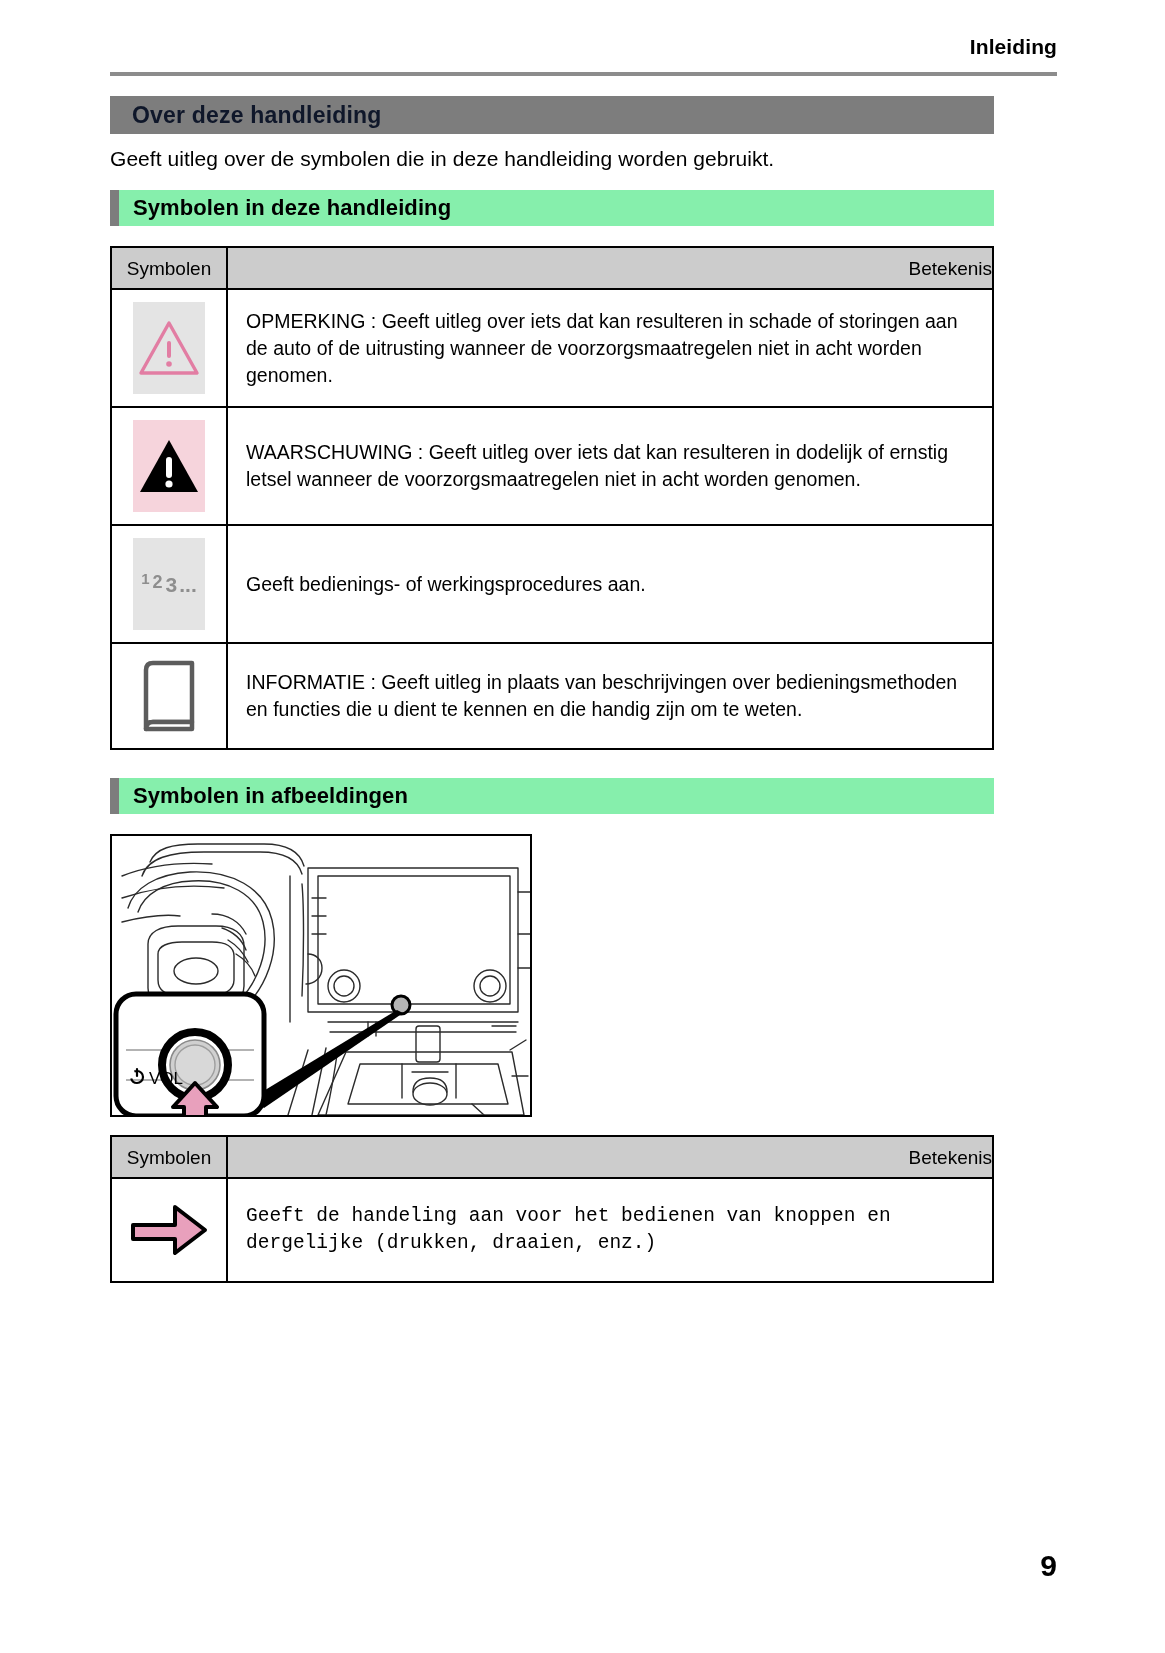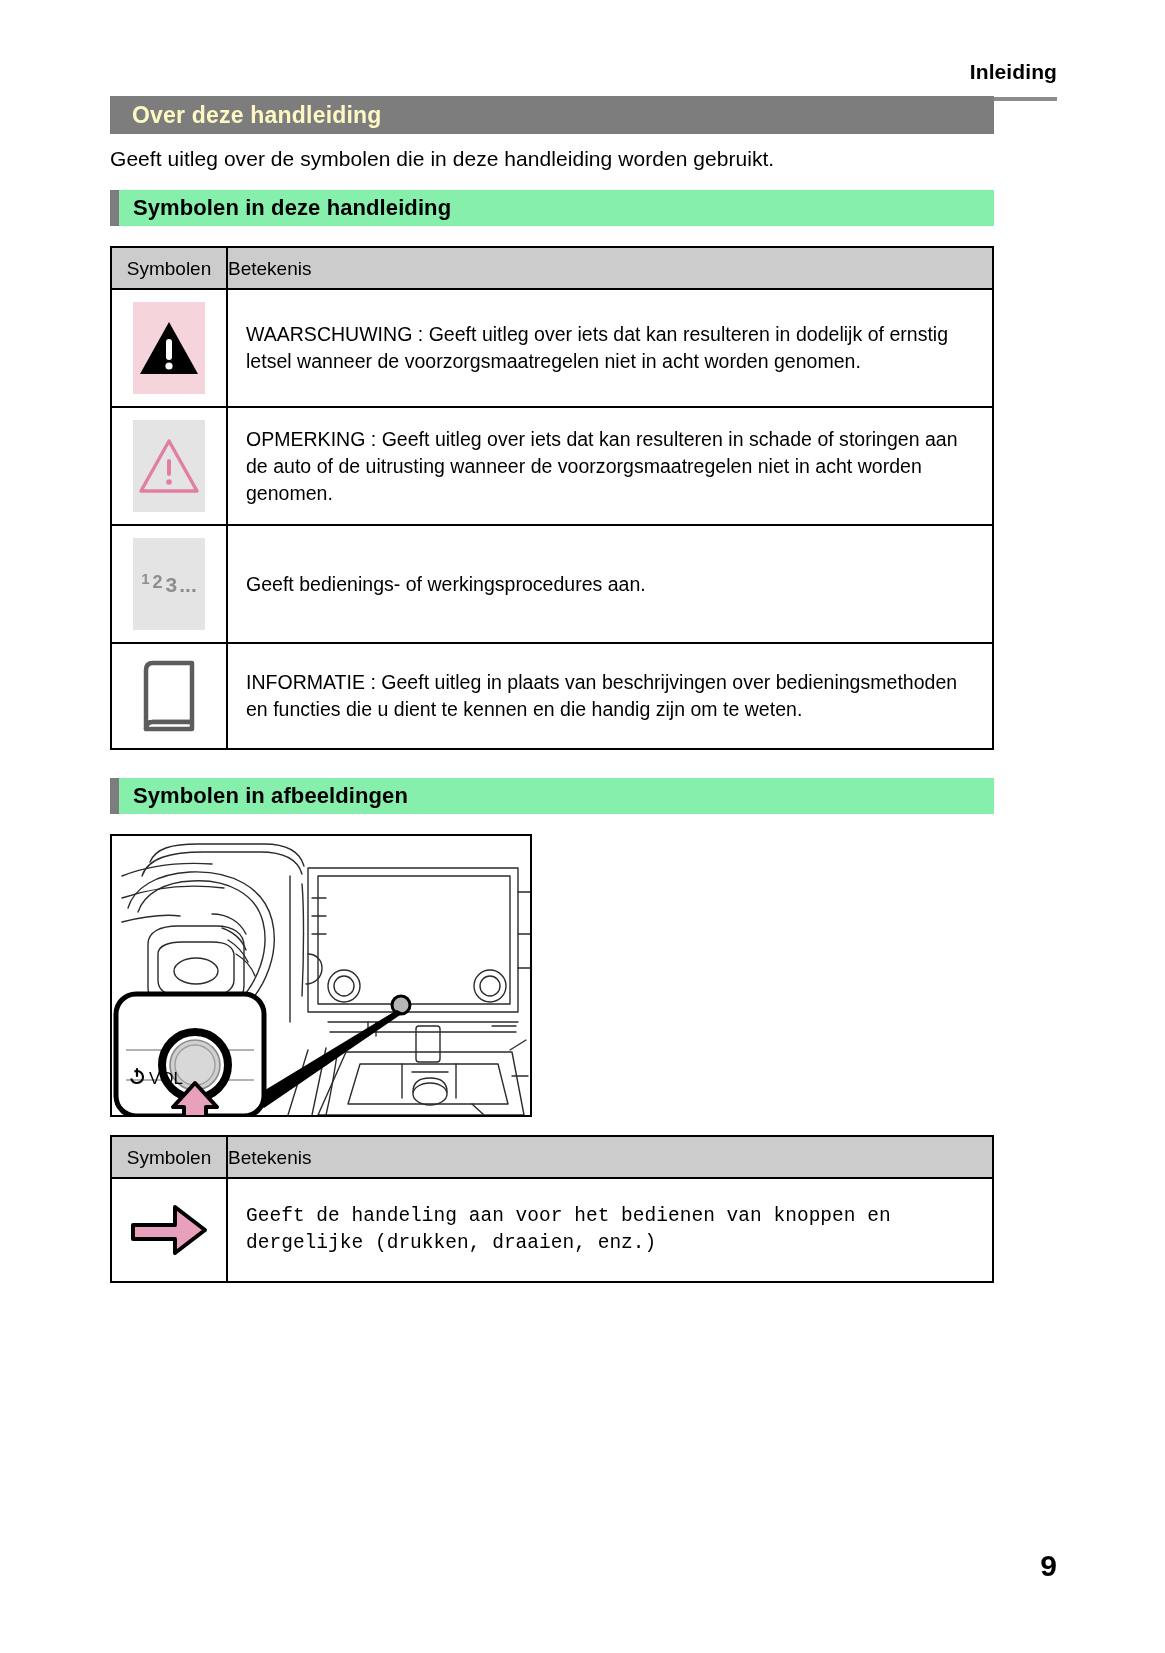--- a/index.html
+++ b/index.html
@@ -23,21 +23,20 @@
     box-sizing: border-box;
   }
 
   
   .header-area {
     position: absolute;
     left: 0;
     top: 0;
     width: 1165px;
     height: 80px;
-    margin-top: 25px;
   }
   .header-title {
     position: absolute;
     right: 108px;
     top: 36px;
     font-size: 21px;
     font-weight: bold;
     letter-spacing: 0.1px;
     line-height: 1;
     text-align: right;
@@ -62,21 +61,21 @@
   
   .section-bar {
     height: 38px;
     background: #7d7d7d;
     display: flex;
     align-items: center;
     padding-left: 22px;
     box-sizing: border-box;
   }
   .section-bar .label {
-    color: #fef9c3;
+    color: #0f172a;
     font-size: 23px;
     font-weight: bold;
     letter-spacing: 0.2px;
     line-height: 1;
   }
 
   .intro-text {
     font-size: 21px;
     line-height: 1.35;
     margin-top: 11px;
@@ -124,21 +123,21 @@
     vertical-align: middle;
   }
   .sym-table thead th {
     background: #cccccc;
     font-size: 19px;
     font-weight: normal;
     height: 40px;
     line-height: 1;
   }
   .sym-table thead th.c-sym-h { text-align: center; }
-  .sym-table thead th.c-mean-h { text-align: left; }
+  .sym-table thead th.c-mean-h { text-align: right; }
 
   .sym-cell {
     height: 100%;
     display: flex;
     align-items: center;
     justify-content: center;
     padding: 12px 0;
   }
   .mean-cell {
     font-size: 19.5px;
@@ -223,48 +222,48 @@
         <tr>
           <th class="c-sym-h">Symbolen</th>
           <th class="c-mean-h">Betekenis</th>
         </tr>
       </thead>
       <tbody>
 
         <tr>
           <td>
             <div class="sym-cell">
+              <div class="tint tint-gray" style="width:72px;height:92px;">
+                <svg width="62" height="58" viewBox="0 0 62 58">
+                  <polygon points="31,4 59,54 3,54" fill="none" stroke="#e27da3" stroke-width="3.4" stroke-linejoin="round"></polygon>
+                  <rect x="29" y="22" width="4" height="17" rx="2" fill="#e27da3"></rect>
+                  <circle cx="31" cy="45" r="2.8" fill="#e27da3"></circle>
+                </svg>
+              </div>
+            </div>
+          </td>
+          <td>
+            <div class="mean-cell">OPMERKING :  Geeft uitleg over iets dat kan resulteren in schade of storingen aan de auto of de uitrusting wanneer de voorzorgsmaatregelen niet in acht worden genomen.</div>
+          </td>
+        </tr>
+
+        <tr>
+          <td>
+            <div class="sym-cell">
               <div class="tint tint-pink" style="width:72px;height:92px;">
                 <svg width="62" height="58" viewBox="0 0 62 58">
                   <polygon points="31,3 60,55 2,55" fill="#000000"></polygon>
                   <rect x="28" y="20" width="6" height="21" rx="3" fill="#ffffff"></rect>
                   <circle cx="31" cy="47" r="3.6" fill="#ffffff"></circle>
                 </svg>
               </div>
             </div>
           </td>
           <td>
             <div class="mean-cell">WAARSCHUWING :  Geeft uitleg over iets dat kan resulteren in dodelijk of ernstig letsel wanneer de voorzorgsmaatregelen niet in acht worden genomen.</div>
-          </td>
-        </tr>
-
-        <tr>
-          <td>
-            <div class="sym-cell">
-              <div class="tint tint-gray" style="width:72px;height:92px;">
-                <svg width="62" height="58" viewBox="0 0 62 58">
-                  <polygon points="31,4 59,54 3,54" fill="none" stroke="#e27da3" stroke-width="3.4" stroke-linejoin="round"></polygon>
-                  <rect x="29" y="22" width="4" height="17" rx="2" fill="#e27da3"></rect>
-                  <circle cx="31" cy="45" r="2.8" fill="#e27da3"></circle>
-                </svg>
-              </div>
-            </div>
-          </td>
-          <td>
-            <div class="mean-cell">OPMERKING :  Geeft uitleg over iets dat kan resulteren in schade of storingen aan de auto of de uitrusting wanneer de voorzorgsmaatregelen niet in acht worden genomen.</div>
           </td>
         </tr>
 
         <tr>
           <td>
             <div class="sym-cell">
               <div class="tint tint-gray" style="width:72px;height:92px;">
                 <span class="numbers-glyph">
                   <span class="n1">1</span>
                   <span class="n2">2</span>

